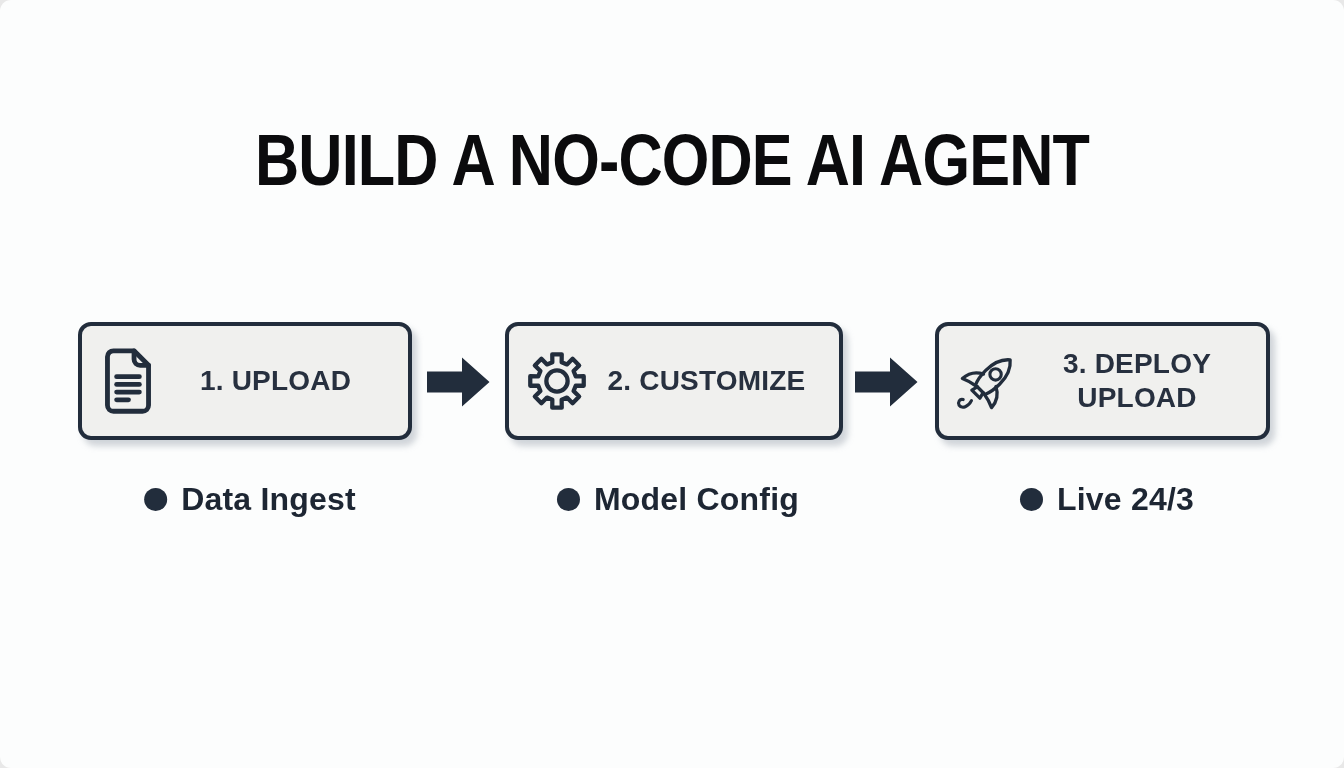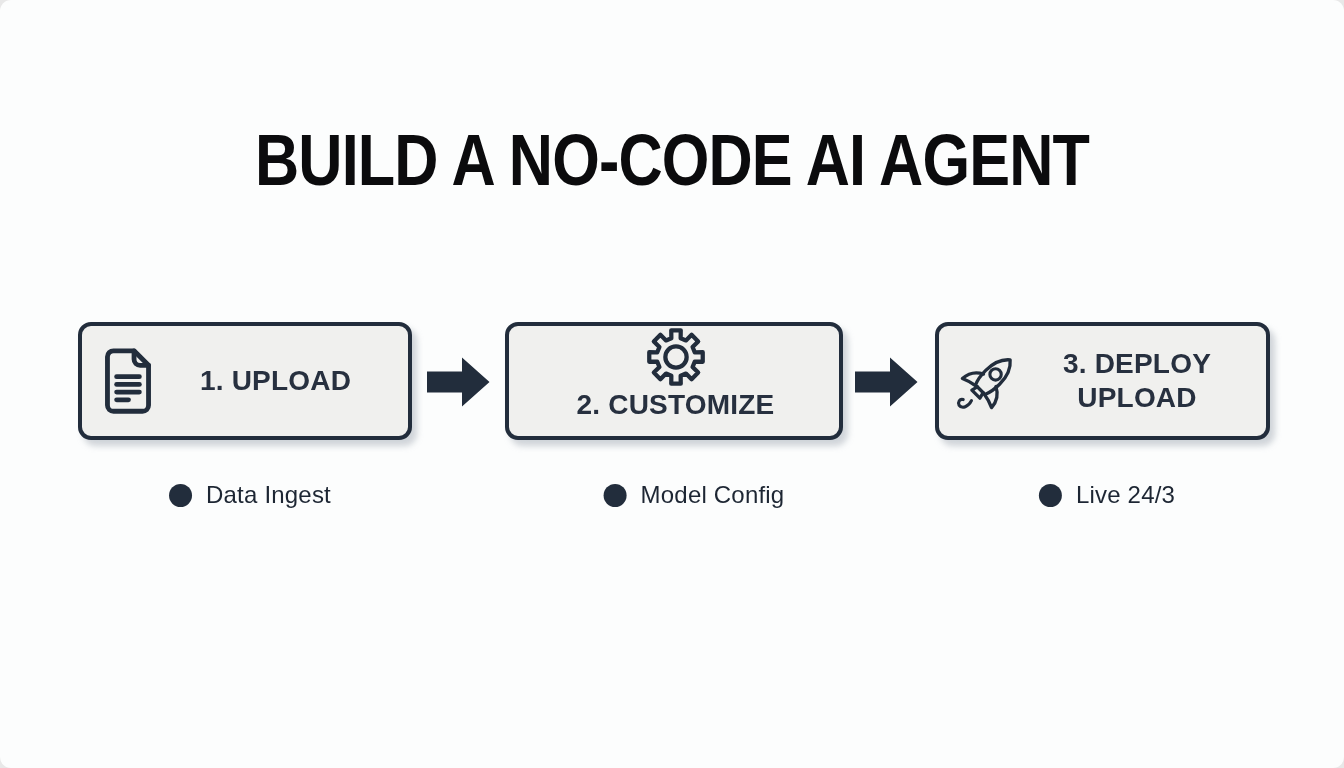--- a/index.html
+++ b/index.html
@@ -48,21 +48,21 @@
     height:118px;
     background:var(--box-fill);
     border:4px solid var(--navy);
     border-radius:13px;
     box-shadow:5px 6px 6px rgba(140,150,162,0.40);
     display:flex;
     align-items:center;
     padding:0 14px 0 17px;
   }
   .step-box-1{left:78px;width:334px;}
-  .step-box-2{left:505px;width:338px;flex-direction:column;}
+  .step-box-2{left:505px;width:338px;}
   .step-box-3{left:935px;width:335px;}
   .step-icon{
     flex:0 0 auto;
     display:flex;
     align-items:center;
     justify-content:center;
     color:var(--navy);
   }
   .step-label{
     flex:1 1 auto;
@@ -88,32 +88,32 @@
   .bullet-item{
     position:absolute;
     top:481px;
     transform:translateX(-50%);
     display:flex;
     align-items:center;
     gap:14px;
     white-space:nowrap;
   }
   .bullet-item-1{left:250px;}
-  .bullet-item-2{left:694px;}
+  .bullet-item-2{left:678px;}
   .bullet-item-3{left:1107px;}
   .bullet-dot{
     width:23px;
     height:23px;
     border-radius:50%;
     background:var(--navy);
     flex:0 0 auto;
   }
   .bullet-label{
-    font-size:24px;
-    font-weight:400;
+    font-size:32px;
+    font-weight:700;
     color:var(--bullet-text);
     letter-spacing:0.2px;
   }
   svg{display:block;}
 </style>
 </head>
 <body>
 
 <div class="canvas">
 

